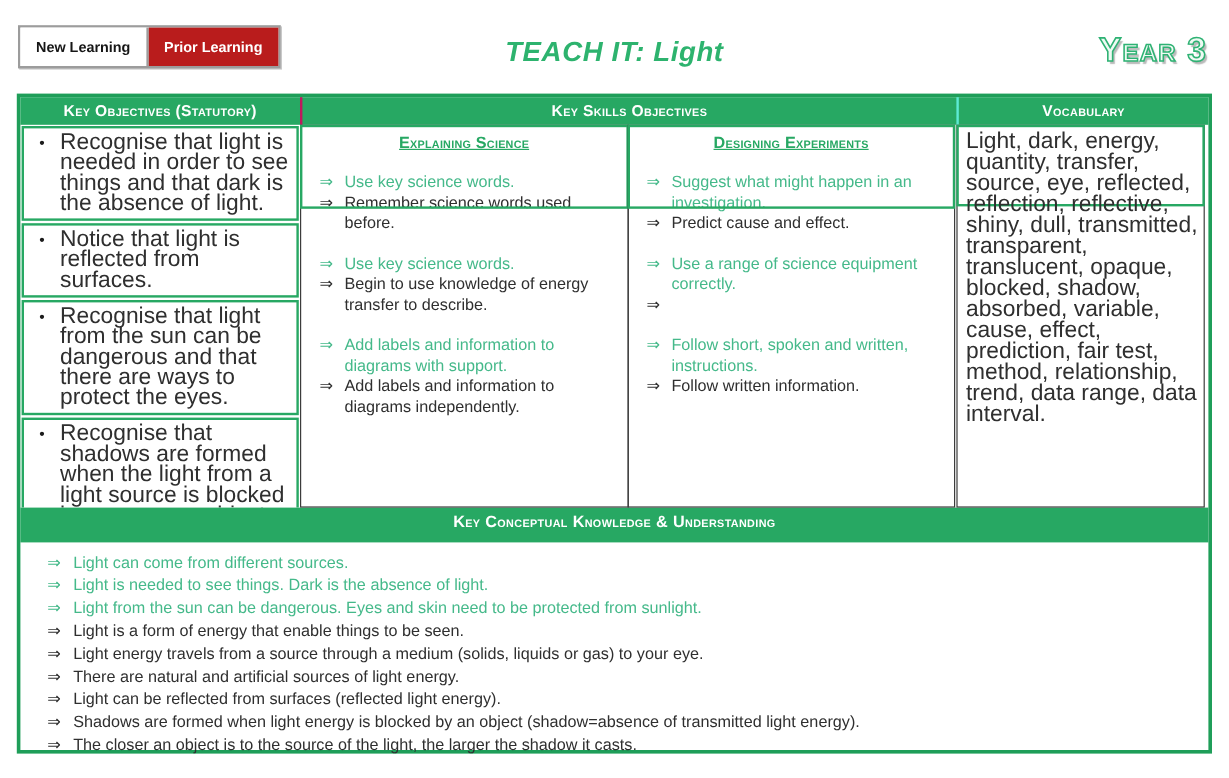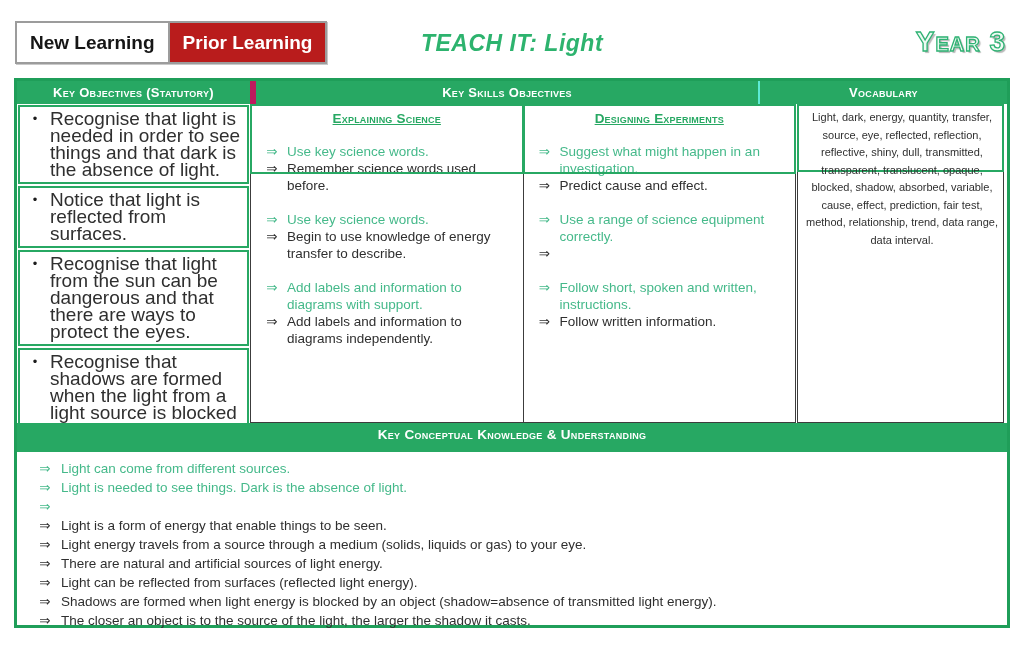--- a/index.html
+++ b/index.html
@@ -3,38 +3,38 @@
 <meta charset="utf-8">
 <style>
   html,body{margin:0;padding:0;background:#fff;}
   .sheet{
     position:relative;width:1024px;height:648px;background:#ffffff;
     font-family:"Liberation Sans",sans-serif;color:#3d3d3d;overflow:hidden;
   }
   
   .topbar{position:absolute;left:0;top:0;width:100%;height:78px;}
   .legend{position:absolute;left:15px;top:21px;display:flex;border:2px solid #9c9c9c;box-shadow:1px 1px 0 #c9c9c9;}
-  .legend-cell{padding:10px 13px;font-size:19px;font-weight:bold;line-height:1;white-space:nowrap;}
+  .legend-cell{padding:10px 13px;font-size:12px;font-weight:bold;line-height:1;white-space:nowrap;}
   .legend-new{background:#ffffff;color:#161616;border-right:2px solid #9c9c9c;}
   .legend-prior{background:#b91c1c;color:#ffffff;}
   .doc-title{
     position:absolute;left:0;top:30px;width:100%;text-align:center;
     font-size:23px;font-weight:bold;color:#2db36e;letter-spacing:.5px;font-style:italic;
   }
   .year{
     position:absolute;right:18px;top:26px;
     font-variant:small-caps;font-size:28px;font-weight:bold;letter-spacing:1px;
     color:#eefaf3;-webkit-text-stroke:1.3px #2eb273;text-shadow:2px 2px 1px #b9b9b9;
   }
   
   .table{position:absolute;left:14px;top:78px;width:996px;height:550px;border:3px solid #1f9e59;box-sizing:border-box;display:flex;flex-direction:column;}
   .head-row{display:flex;height:23px;background:#27a863;flex:none;}
   .head-cell{color:#fff;font-variant:small-caps;font-weight:bold;font-size:13px;line-height:23px;text-align:center;letter-spacing:.3px;box-sizing:border-box;}
   .hc1{width:233px;}
-  .hc2{width:508px;border-left:6px solid #be185d;}
+  .hc2{width:547px;border-left:2px solid #be185d;}
   .hc3{flex:1;border-left:2px solid #5eead4;}
   .body-row{display:flex;height:319px;flex:none;}
   
   .col-objectives{width:233px;box-sizing:border-box;padding:1px 1px 0 1px;overflow:hidden;}
   .obj-box{border:2px solid #27a863;margin-bottom:2px;box-sizing:border-box;display:flex;padding:3px 4px 4px 0;background:#fff;}
   .obj-bullet{flex:none;width:30px;text-align:center;font-size:13px;line-height:17px;color:#1c1c1c;}
   .obj-text{font-size:19px;line-height:17px;color:#2f2f2f;}
   
   .col-skills{width:547px;display:flex;box-sizing:border-box;}
   .skill-cell{width:50%;box-sizing:border-box;border:1px solid #3c3c3c;position:relative;padding:4px 6px 0 6px;}
@@ -44,21 +44,21 @@
   .skill-list{margin-top:8px;}
   .s-item{display:flex;font-size:13.5px;line-height:17px;}
   .s-item .arr{flex:none;width:30px;text-align:center;}
   .s-item.gap{margin-top:17px;}
   .s-item.green{color:#45b98a;}
   .s-item.dark{color:#2f2f2f;}
   
   .col-vocab{flex:1;position:relative;box-sizing:border-box;}
   .vocab-blackbox{position:absolute;top:0;left:0;right:3px;bottom:0;border:1px solid #3c3c3c;pointer-events:none;}
   .vocab-greenbox{position:absolute;top:0;left:0;right:3px;height:68px;border:2px solid #27a863;pointer-events:none;box-sizing:border-box;}
-  .vocab-text{position:relative;padding:5px 8px 0 8px;text-align:center;font-size:11px;line-height:17.5px;color:#2f2f2f;}
+  .vocab-text{position:relative;padding:5px 8px 0 8px;text-align:left;font-size:19px;line-height:17.5px;color:#2f2f2f;}
   
   .concept-head{height:29px;background:#27a863;color:#fff;text-align:center;font-variant:small-caps;font-weight:bold;font-size:13.5px;line-height:23px;letter-spacing:.3px;flex:none;}
   .concept-body{flex:1;padding:7px 10px 0 12px;}
   .c-item{display:flex;font-size:13.5px;line-height:19px;}
   .c-item .arr{flex:none;width:32px;text-align:center;}
   .c-item.green{color:#45b98a;}
   .c-item.dark{color:#2f2f2f;}
 </style>
 </head>
 <body>
@@ -185,20 +185,21 @@
       <div class="c-item green">
           <span class="arr">⇒</span>
           <span>Light can come from different sources.</span>
         </div>
       <div class="c-item green">
           <span class="arr">⇒</span>
           <span>Light is needed to see things. Dark is the absence of light.</span>
         </div>
       <div class="c-item green">
           <span class="arr">⇒</span>
+          <span>Light from the sun can be dangerous. Eyes and skin need to be protected from sunlight.</span>
         </div>
       <div class="c-item dark">
           <span class="arr">⇒</span>
           <span>Light is a form of energy that enable things to be seen.</span>
         </div>
       <div class="c-item dark">
           <span class="arr">⇒</span>
           <span>Light energy travels from a source through a medium (solids, liquids or gas) to your eye.</span>
         </div>
       <div class="c-item dark">

